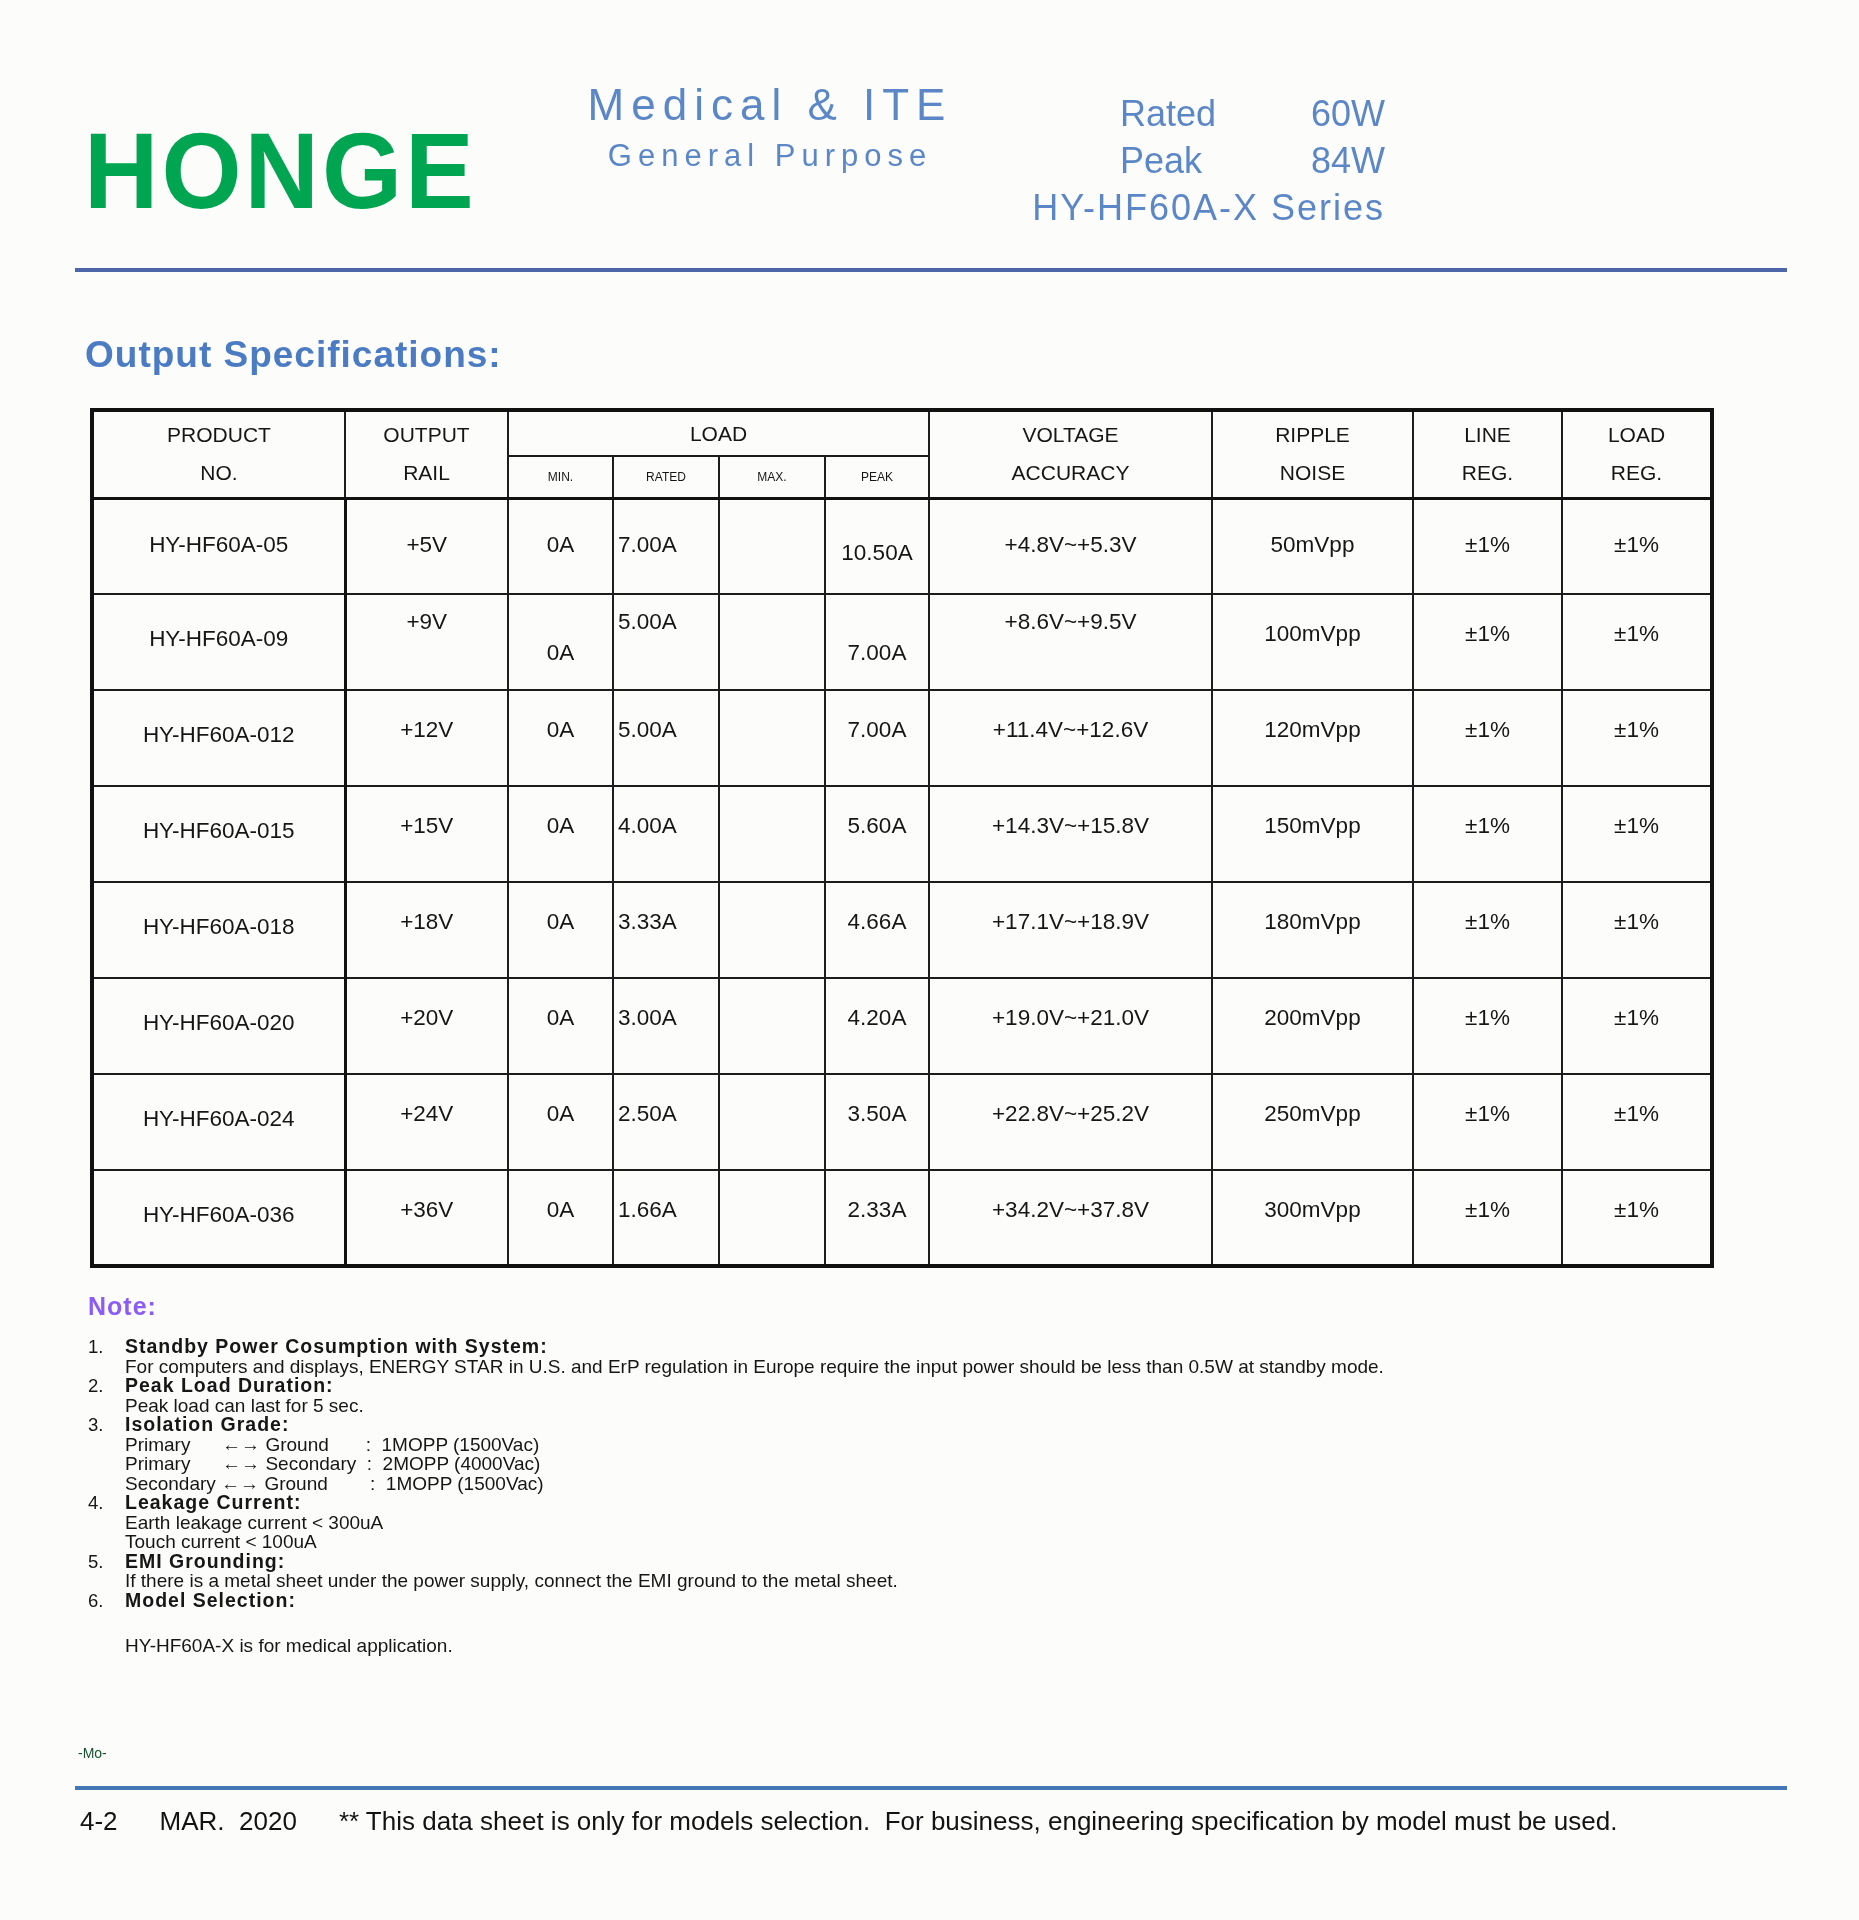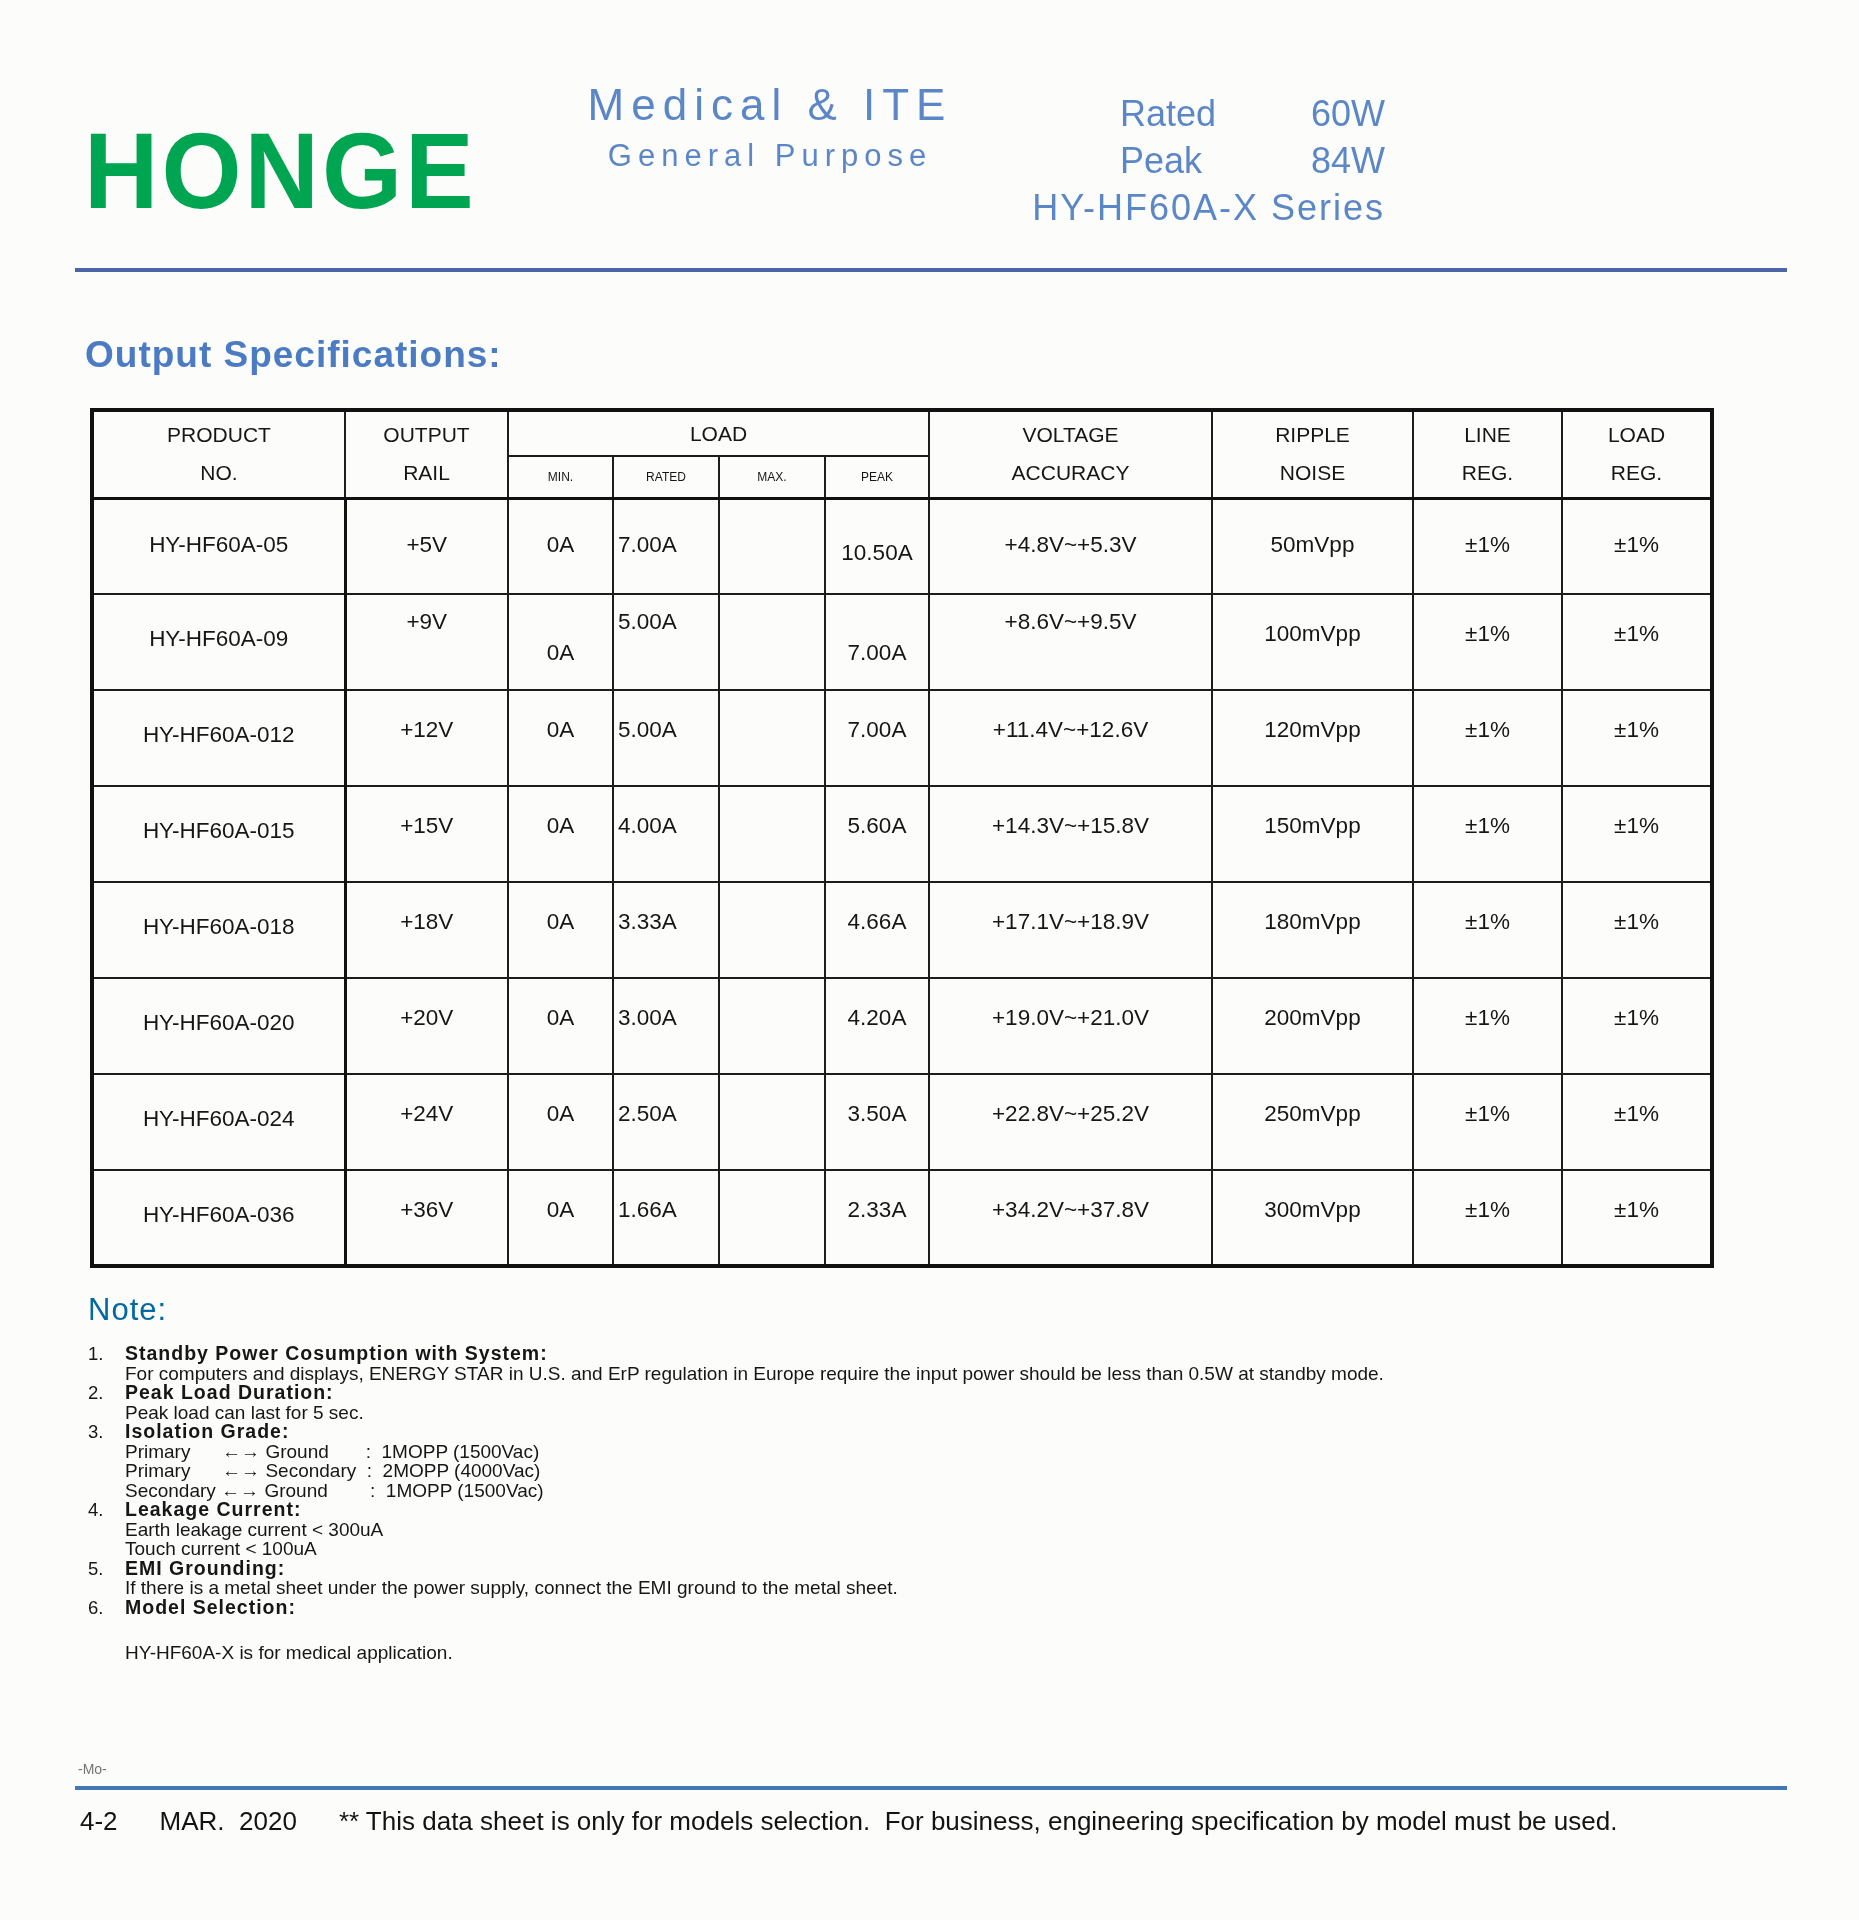--- a/index.html
+++ b/index.html
@@ -48,30 +48,30 @@
   tbody td{height:96px;font-size:22.5px;vertical-align:middle;padding:0 2px 16px 2px;}
   td.c-prod{border-right:3px solid #111;padding-bottom:6px;}
   td.c-rated{text-align:left;padding-left:4px;}
   tr.r1 td{padding-bottom:2px;}
   tr.r1 td.c-peak{padding-top:16px;}
   tr.r2 td.c-rail,tr.r2 td.c-rated,tr.r2 td.c-acc{padding-bottom:40px;}
   tr.r2 td.c-min,tr.r2 td.c-peak{padding-bottom:0;padding-top:22px;}
 
   
   .notes{left:88px;top:1292px;width:1690px;}
-  .notes-title{font-size:31px;font-weight:normal;letter-spacing:1px;margin:0 0 16px 0;color:#0369a1;}
+  .notes-title{font-size:25px;font-weight:bold;letter-spacing:1px;margin:0 0 16px 0;color:#8b5cf6;}
   .note-item{display:flex;align-items:flex-start;}
   .note-num{width:37px;flex:none;font-size:18.5px;line-height:19.5px;}
   .note-content{flex:1;}
   .note-title{font-size:19.5px;line-height:19.5px;font-weight:bold;letter-spacing:1px;}
   .note-line{font-size:19px;line-height:19.5px;white-space:pre;}
   .note-line.gap{margin-top:26px;}
 
   
-  .footer-mark{left:78px;top:1745px;font-size:14px;color:#737373;margin-top:16px;}
+  .footer-mark{left:78px;top:1745px;font-size:14px;color:#14532d;}
   .footer-text{left:80px;top:1806px;font-size:26px;color:#131313;display:flex;gap:42px;white-space:pre;}
 </style>
 </head>
 <body>
 
 <div class="page">
 
   <div class="abs logo">HONGE</div>
 
   <div class="abs title-center">

